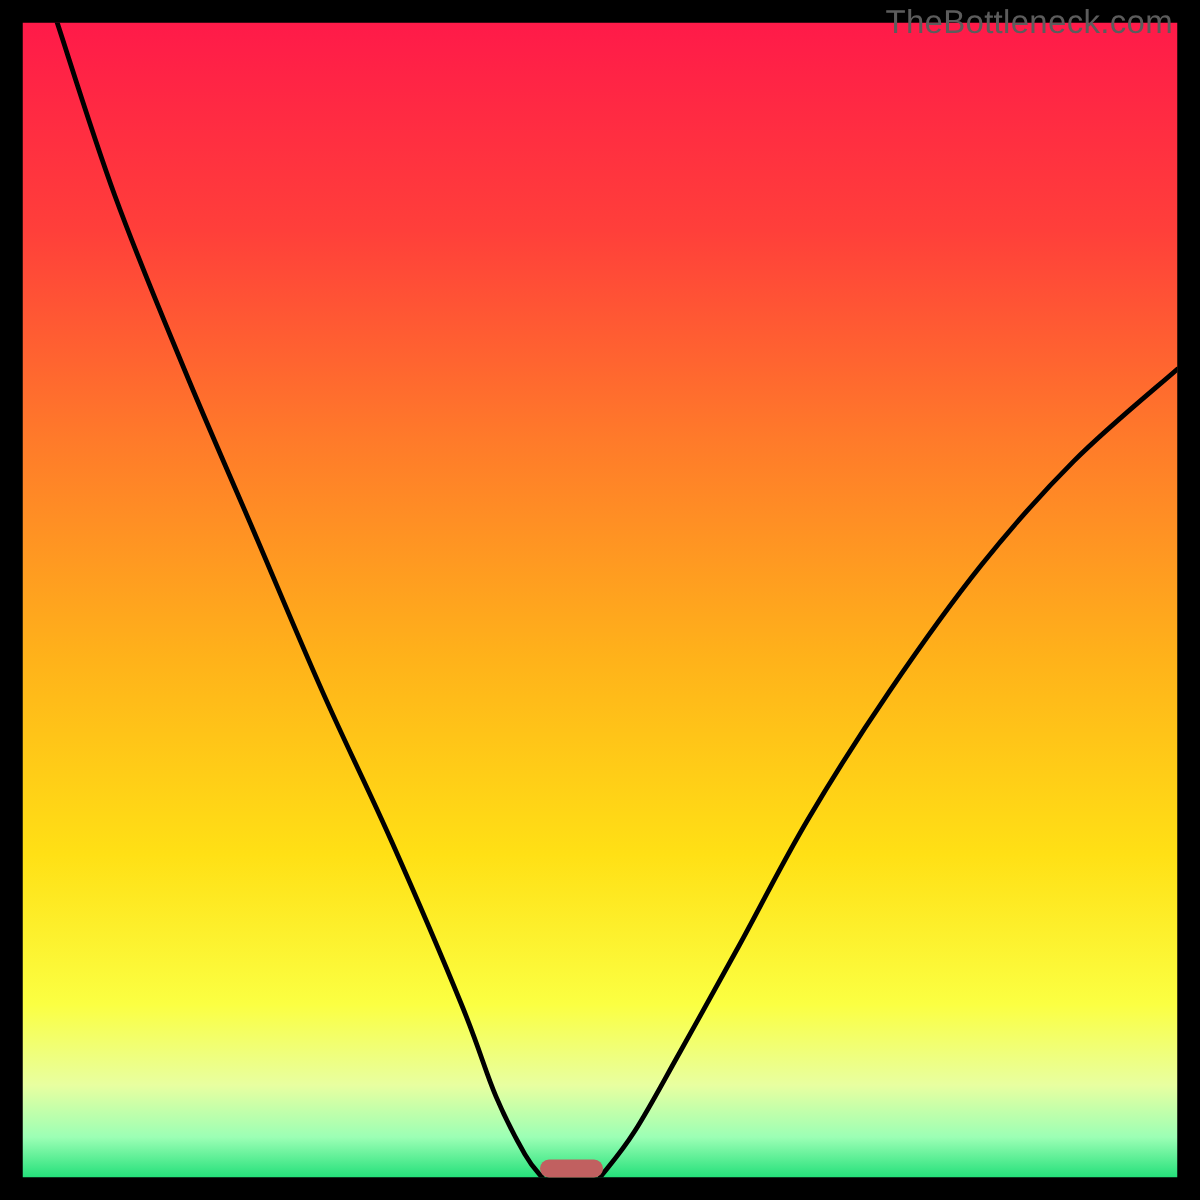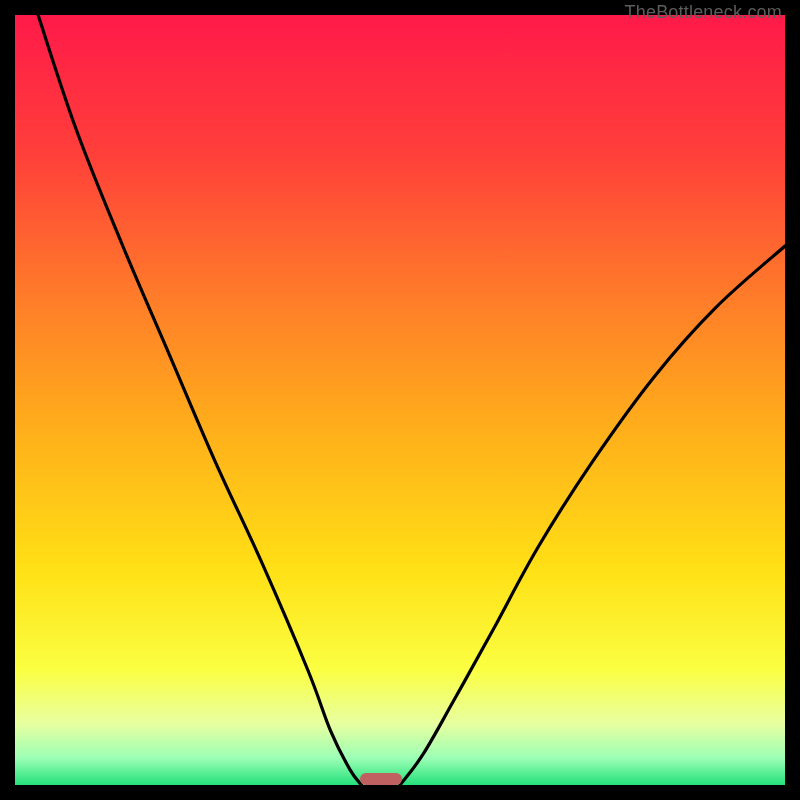--- a/index.html
+++ b/index.html
@@ -24,21 +24,21 @@
     left: 0;
     top: 0;
     width: 100%;
     height: 100%;
   }
   .watermark {
     position: absolute;
     top: 2px;
     right: 18px;
     color: #5c5c5c;
-    font-size: 18px;
+    font-size: 22px;
     font-weight: 500;
     letter-spacing: 0.2px;
   }
   svg.curve {
     position: absolute;
     left: 0;
     top: 0;
     width: 100%;
     height: 100%;
     pointer-events: none;

